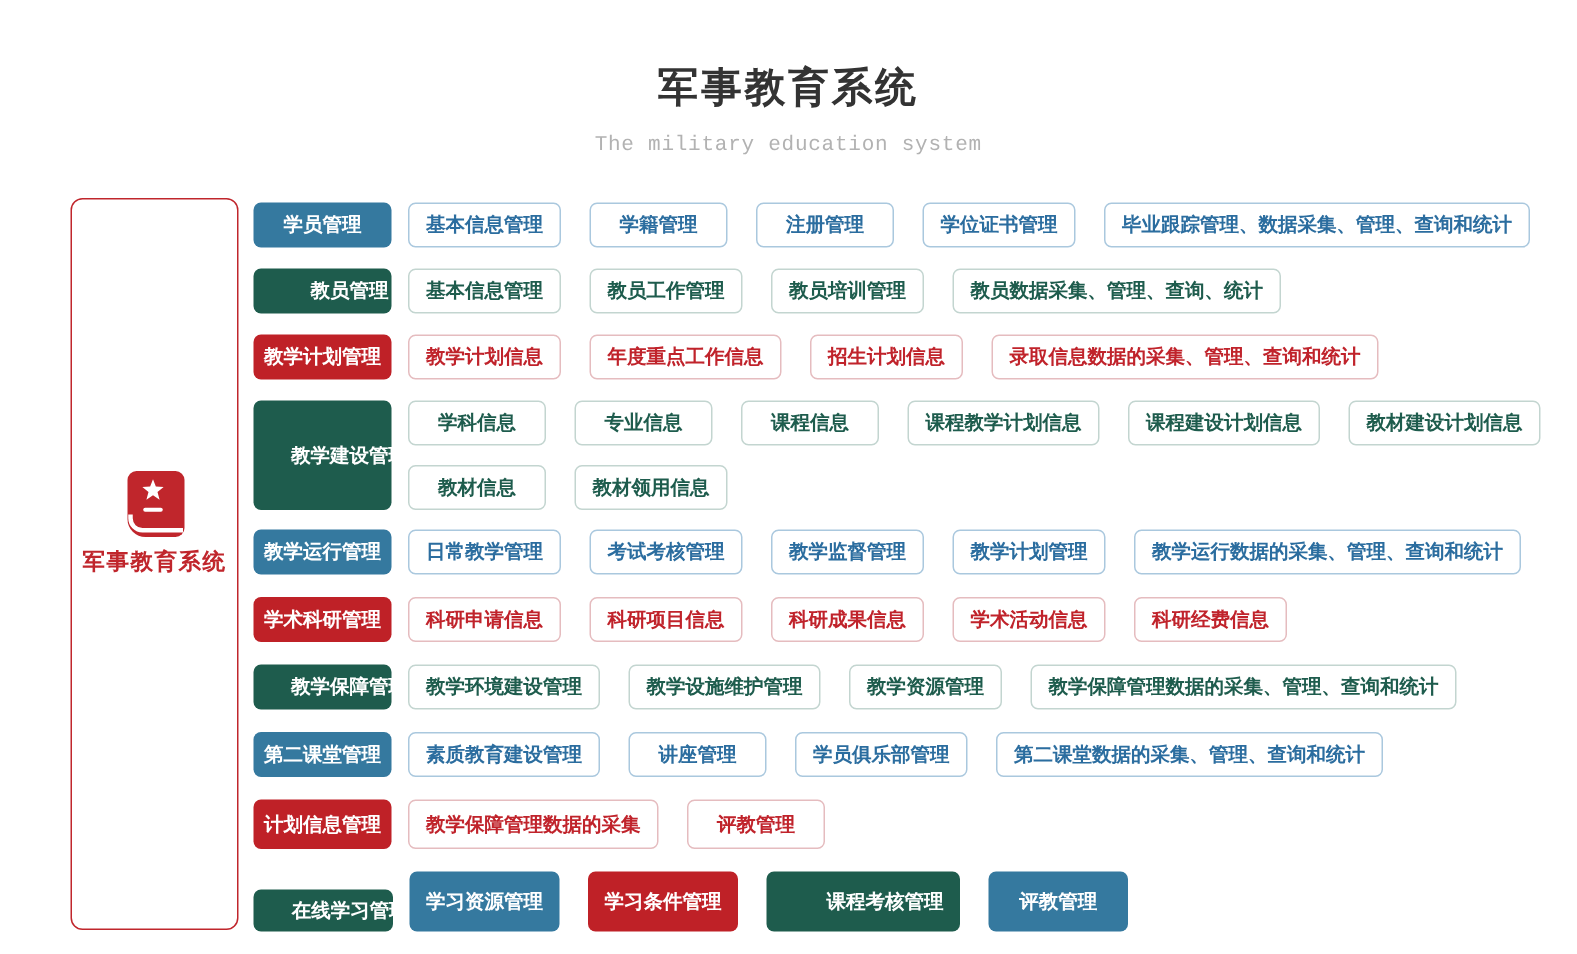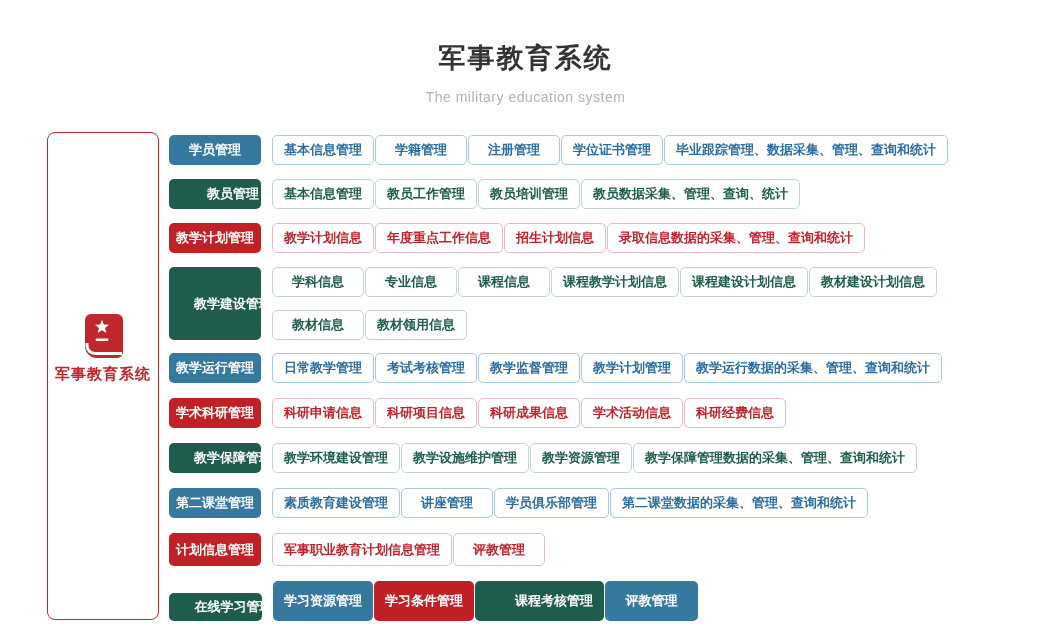--- a/index.html
+++ b/index.html
@@ -1,21 +1,21 @@
 <!DOCTYPE html>
 <html style="--blue: #35799f; --green: #1e5c4d; --red: #bf2127; --outline-blue-text: #2b6d9f; --outline-blue-border: #aac8de; --outline-green-text: #1e5c4d; --outline-green-border: #c3d5d0; --outline-red-text: #c0232b; --outline-red-border: #e5bcbf; --sidebar-red: #c0262c; --title-color: #333333; --subtitle-gray: #b2b2b2;"><head>
 <meta charset="utf-8">
 <style>
   * { box-sizing: border-box; margin: 0; padding: 0; }
   html, body { background: #ffffff; }
   body {
     font-family: "Liberation Sans", "DejaVu Sans", sans-serif;
     width: 1051px; height: 636px; overflow: hidden;
   }
-  .page { position: relative; width: 1051px; height: 636px; background: #fff; }
+  .page { position: relative; width: 1051px; height: 636px; background: #fff; font-family: Liberation Mono, monospace; }
 
   
   .header { text-align: center; padding-top: 40px; }
   .header h1 {
     font-size: 27px; font-weight: bold; color: var(--title-color, #333);
     letter-spacing: 2px;
   }
   .header .subtitle {
     margin-top: 13px; font-size: 14px; color: var(--subtitle-gray, #b2b2b2);
     letter-spacing: .5px;
@@ -37,21 +37,21 @@
     margin-top: 6px; font-size: 15px; font-weight: bold;
     color: var(--sidebar-red, #c0262c); letter-spacing: 1px; white-space: nowrap;
   }
 
   
   .rows { padding-top: 3px; }
   .row { display: flex; align-items: stretch; gap: 11px; margin-bottom: 14px; }
   .row:nth-child(4) { margin-bottom: 13px; }
   .row:nth-child(n+5) { margin-bottom: 15px; }
   .lines { display: flex; flex-direction: column; gap: 13px; }
-  .line { display: flex; gap: 1px; }
+  .line { display: flex; gap: 19px; }
 
   .btn {
     display: inline-flex; align-items: center; justify-content: center;
     font-size: 13px; font-weight: 600; white-space: nowrap;
     border-radius: 5px; padding: 0 11px; min-width: 92px;
     height: 30px; cursor: default;
   }
   .cat { flex: 0 0 92px; width: 92px; min-width: 92px; height: auto; padding: 0 4px; }
 
   .row:nth-child(9) .btn { height: 33px; }
@@ -190,21 +190,21 @@
               <div class="btn sub o-blue">讲座管理</div>
               <div class="btn sub o-blue">学员俱乐部管理</div>
               <div class="btn sub o-blue">第二课堂数据的采集、管理、查询和统计</div>
             </div>
           </div>
         </div>
         <div class="row">
           <div class="btn cat s-red">计划信息管理</div>
           <div class="lines">
             <div class="line">
-              <div class="btn sub o-red">军事职业教育计划信息管理</div>
+              <div class="btn sub o-red">教学保障管理数据的采集</div>
               <div class="btn sub o-red">评教管理</div>
             </div>
           </div>
         </div>
         <div class="row">
           <div class="btn cat s-green">在线学习管理</div>
           <div class="lines">
             <div class="line">
               <div class="btn sub s-blue">学习资源管理</div>
               <div class="btn sub s-red">学习条件管理</div>

